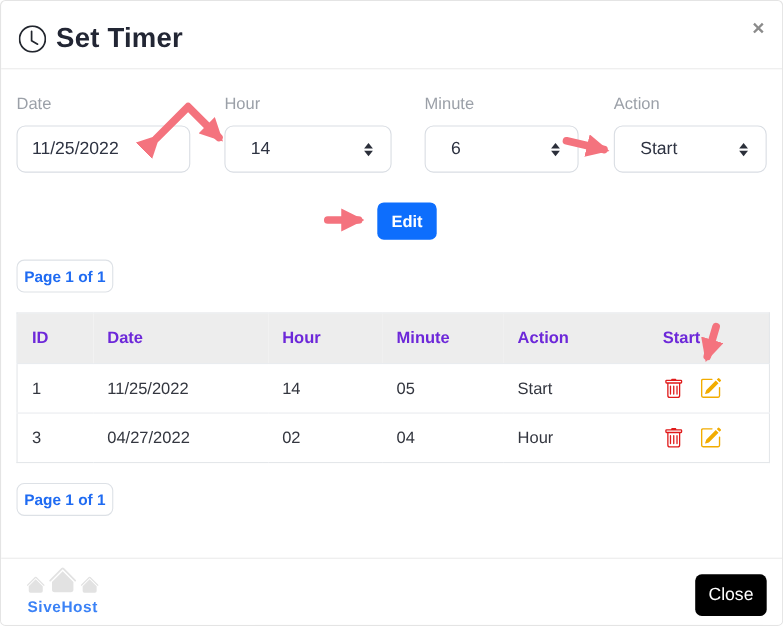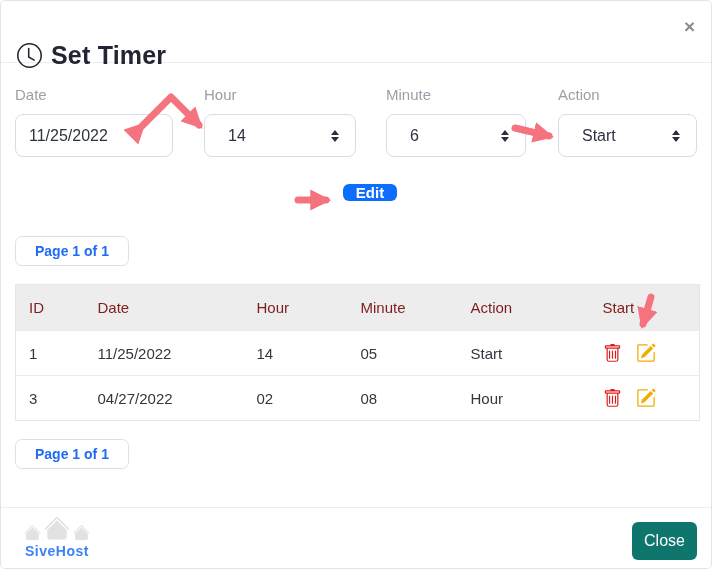--- a/index.html
+++ b/index.html
@@ -13,21 +13,21 @@
     border: 1px solid #e4e4e4;
     border-radius: 5px;
     overflow: hidden;
   }
 
   
   .modal-header {
     position: absolute; top: 0; left: 0; right: 0; height: 62px;
     border-bottom: 1px solid #ececec;
   }
-  .title-wrap { position: absolute; left: 16px; top: 20px; display: flex; align-items: center; gap: 9px; margin-top: 20px; }
+  .title-wrap { position: absolute; left: 16px; top: 20px; display: flex; align-items: center; gap: 9px; }
   .clock-icon svg { display: block; }
   .modal-title { font-size: 25px; font-weight: 700; color: #222634; letter-spacing: .2px; }
   .close-x {
     position: absolute; right: 16px; top: 16px;
     font-size: 19px; font-weight: 700; color: #8b8b8b;
     background: none; border: none; cursor: pointer; line-height: 1;
     font-family: "Liberation Sans", sans-serif;
   }
 
   
@@ -49,45 +49,45 @@
   .fg-select { padding-left: 23px; cursor: pointer; }
   .caret {
     position: absolute; right: 16px; top: 50%; transform: translateY(-50%);
     display: flex; flex-direction: column; align-items: center; gap: 2px;
   }
   .caret .up    { width: 0; height: 0; border-left: 4px solid transparent; border-right: 4px solid transparent; border-bottom: 5px solid #2b2f3a; }
   .caret .down  { width: 0; height: 0; border-left: 4px solid transparent; border-right: 4px solid transparent; border-top: 5px solid #2b2f3a; }
 
   
   .edit-btn {
-    position: absolute; left: 342px; top: 183px; width: 54px; height: 17px;
+    position: absolute; left: 342px; top: 183px; width: 54px; height: 34px;
     background: #0d6efd; color: #fff; border: none; border-radius: 6px;
     font-size: 15px; font-weight: 700; cursor: pointer;
     font-family: "Liberation Sans", sans-serif;
   }
 
   
   .page-btn {
     position: absolute; left: 14px;
     background: #fff; border: 1px solid #dde1e6; border-radius: 7px;
-    padding: 6px 19px; font-size: 14px; font-weight: 700; color: #1f6bf2;
+    padding: 6px 6px; font-size: 14px; font-weight: 700; color: #1f6bf2;
     cursor: pointer; font-family: "Liberation Sans", sans-serif;
   }
   .page-top { top: 235px; }
   .page-bottom { top: 438px; }
 
   
   .timer-table {
     position: absolute; left: 14px; top: 283px; width: 684px;
     border-collapse: collapse; table-layout: fixed;
     border: 1px solid #e4e7ea;
     font-size: 15px;
   }
   .timer-table thead th {
-    background: #ededed; text-align: left; font-weight: 400; color: #7f1d1d;
+    background: #ededed; text-align: left; font-weight: 700; color: #6d28d9;
     padding: 14px 0 14px 13px; border: none;
   }
   .timer-table tbody td {
     padding: 12px 0 12px 13px; color: #33363f;
     border-top: 1px solid #e9ecef;
     background: #fff;
   }
   .icon-btn { background: none; border: none; padding: 0; cursor: pointer; vertical-align: middle; }
   .icon-btn + .icon-btn { margin-left: 10px; }
   .icon-btn svg { display: block; }
@@ -95,21 +95,21 @@
   
   .modal-footer {
     position: absolute; left: 0; right: 0; top: 506px; height: 63px;
     border-top: 1px solid #ececec; background: #fff;
   }
   .brand { position: absolute; left: 20px; top: 7px; width: 72px; text-align: center; }
   .brand-houses { display: flex; align-items: flex-end; justify-content: center; gap: 3px; height: 30px; }
   .brand-name { font-size: 14px; font-weight: 700; color: #3b82f6; letter-spacing: .5px; margin-top: -2px; }
   .close-btn {
     position: absolute; right: 14px; top: 14px; width: 65px; height: 38px;
-    background: #0f766e; color: #fff; border: none; border-radius: 6px;
+    background: #000000; color: #fff; border: none; border-radius: 6px;
     font-size: 16px; cursor: pointer; font-family: "Liberation Sans", sans-serif;
   }
 
   
   .annotations { position: absolute; inset: 0; pointer-events: none; z-index: 10; }
 </style>
 </head>
 <body>
 
 <div class="modal">
@@ -209,21 +209,21 @@
               <path d="M15.502 1.94a.5.5 0 0 1 0 .706L14.459 3.69l-2-2L13.502.646a.5.5 0 0 1 .707 0l1.293 1.293zm-1.75 2.456-2-2L4.939 9.21a.5.5 0 0 0-.121.196l-.805 2.414a.25.25 0 0 0 .316.316l2.414-.805a.5.5 0 0 0 .196-.12l6.813-6.814z"></path>
               <path fill-rule="evenodd" d="M1 13.5A1.5 1.5 0 0 0 2.5 15h11a1.5 1.5 0 0 0 1.5-1.5v-6a.5.5 0 0 0-1 0v6a.5.5 0 0 1-.5.5h-11a.5.5 0 0 1-.5-.5v-11a.5.5 0 0 1 .5-.5H9a.5.5 0 0 0 0-1H2.5A1.5 1.5 0 0 0 1 2v11.5z"></path>
             </svg>
           </button>
         </td>
       </tr>
       <tr>
         <td>3</td>
         <td>04/27/2022</td>
         <td>02</td>
-        <td>08</td>
+        <td>04</td>
         <td>Hour</td>
         <td>
           <button class="icon-btn">
             <svg width="19" height="19" viewBox="0 0 16 16" fill="#e01a1a" xmlns="http://www.w3.org/2000/svg">
               <path d="M5.5 5.5A.5.5 0 0 1 6 6v6a.5.5 0 0 1-1 0V6a.5.5 0 0 1 .5-.5zm2.5 0a.5.5 0 0 1 .5.5v6a.5.5 0 0 1-1 0V6a.5.5 0 0 1 .5-.5zm3 .5a.5.5 0 0 0-1 0v6a.5.5 0 0 0 1 0V6z"></path>
               <path fill-rule="evenodd" d="M14.5 3a1 1 0 0 1-1 1H13v9a2 2 0 0 1-2 2H5a2 2 0 0 1-2-2V4h-.5a1 1 0 0 1-1-1V2a1 1 0 0 1 1-1H6a1 1 0 0 1 1-1h2a1 1 0 0 1 1 1h3.5a1 1 0 0 1 1 1v1zM4.118 4 4 4.059V13a1 1 0 0 0 1 1h6a1 1 0 0 0 1-1V4.059L11.882 4H4.118zM2.5 3h11V2h-11v1z"></path>
             </svg>
           </button>
           <button class="icon-btn">
             <svg width="20" height="20" viewBox="0 0 16 16" fill="#f2ac00" xmlns="http://www.w3.org/2000/svg">

